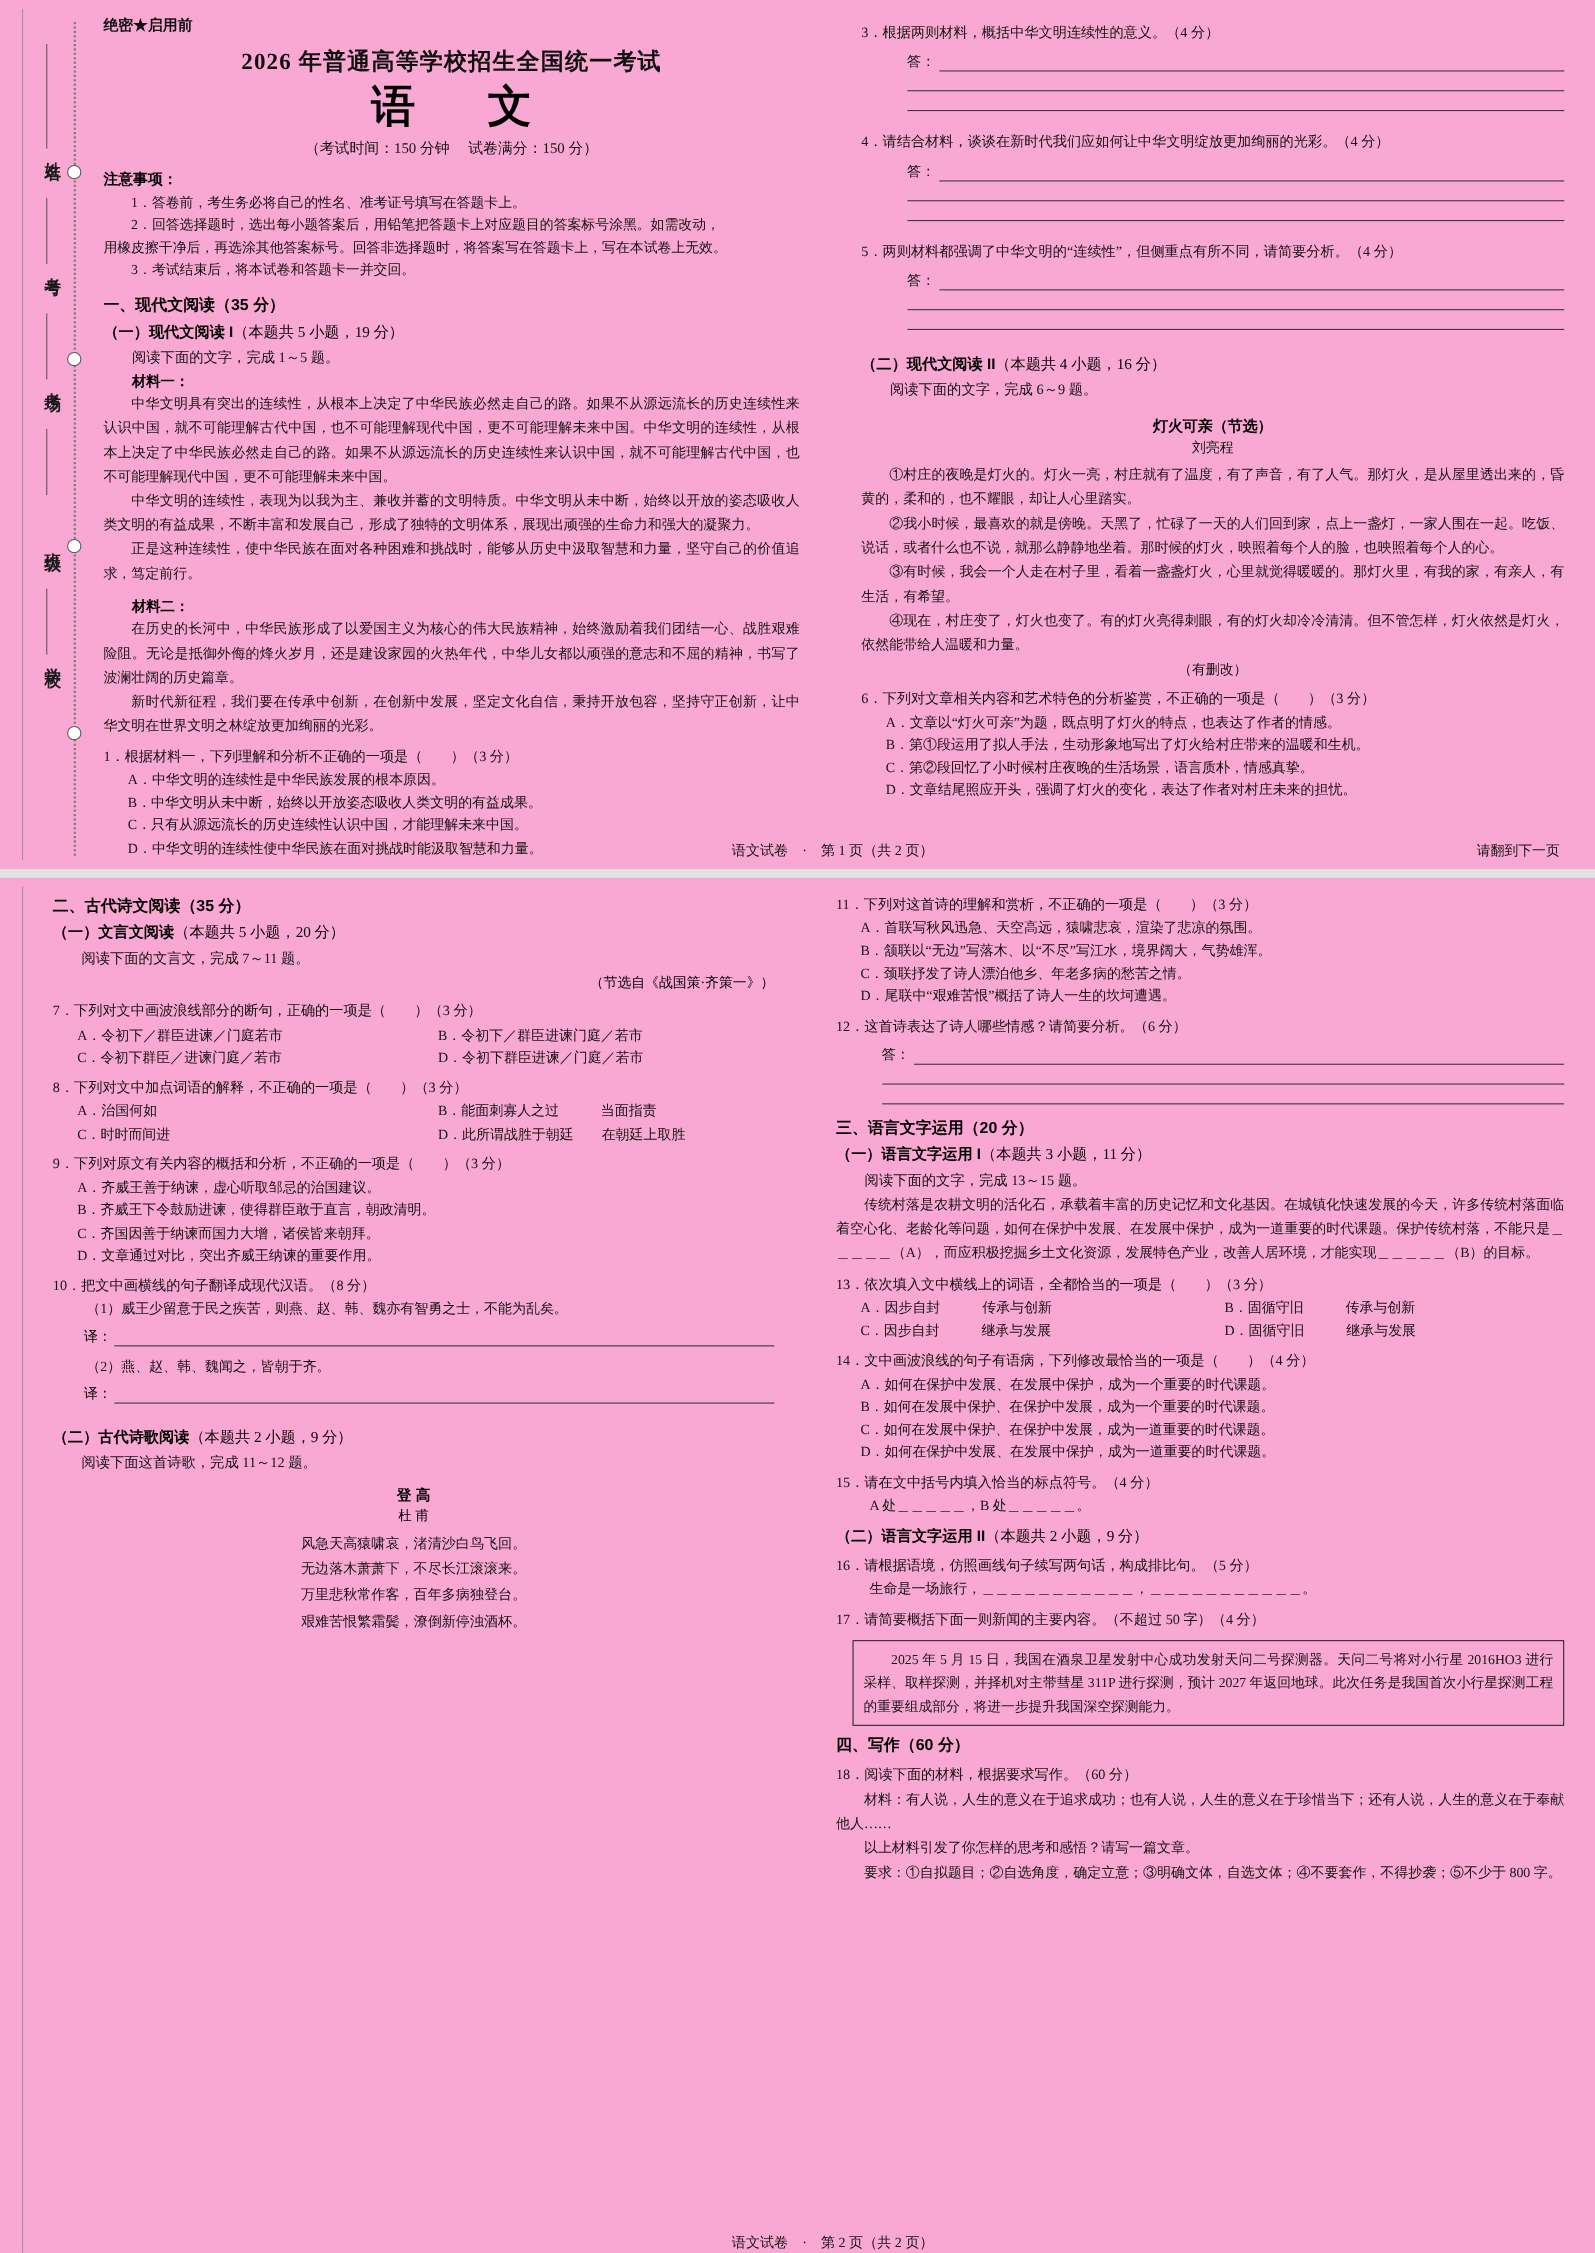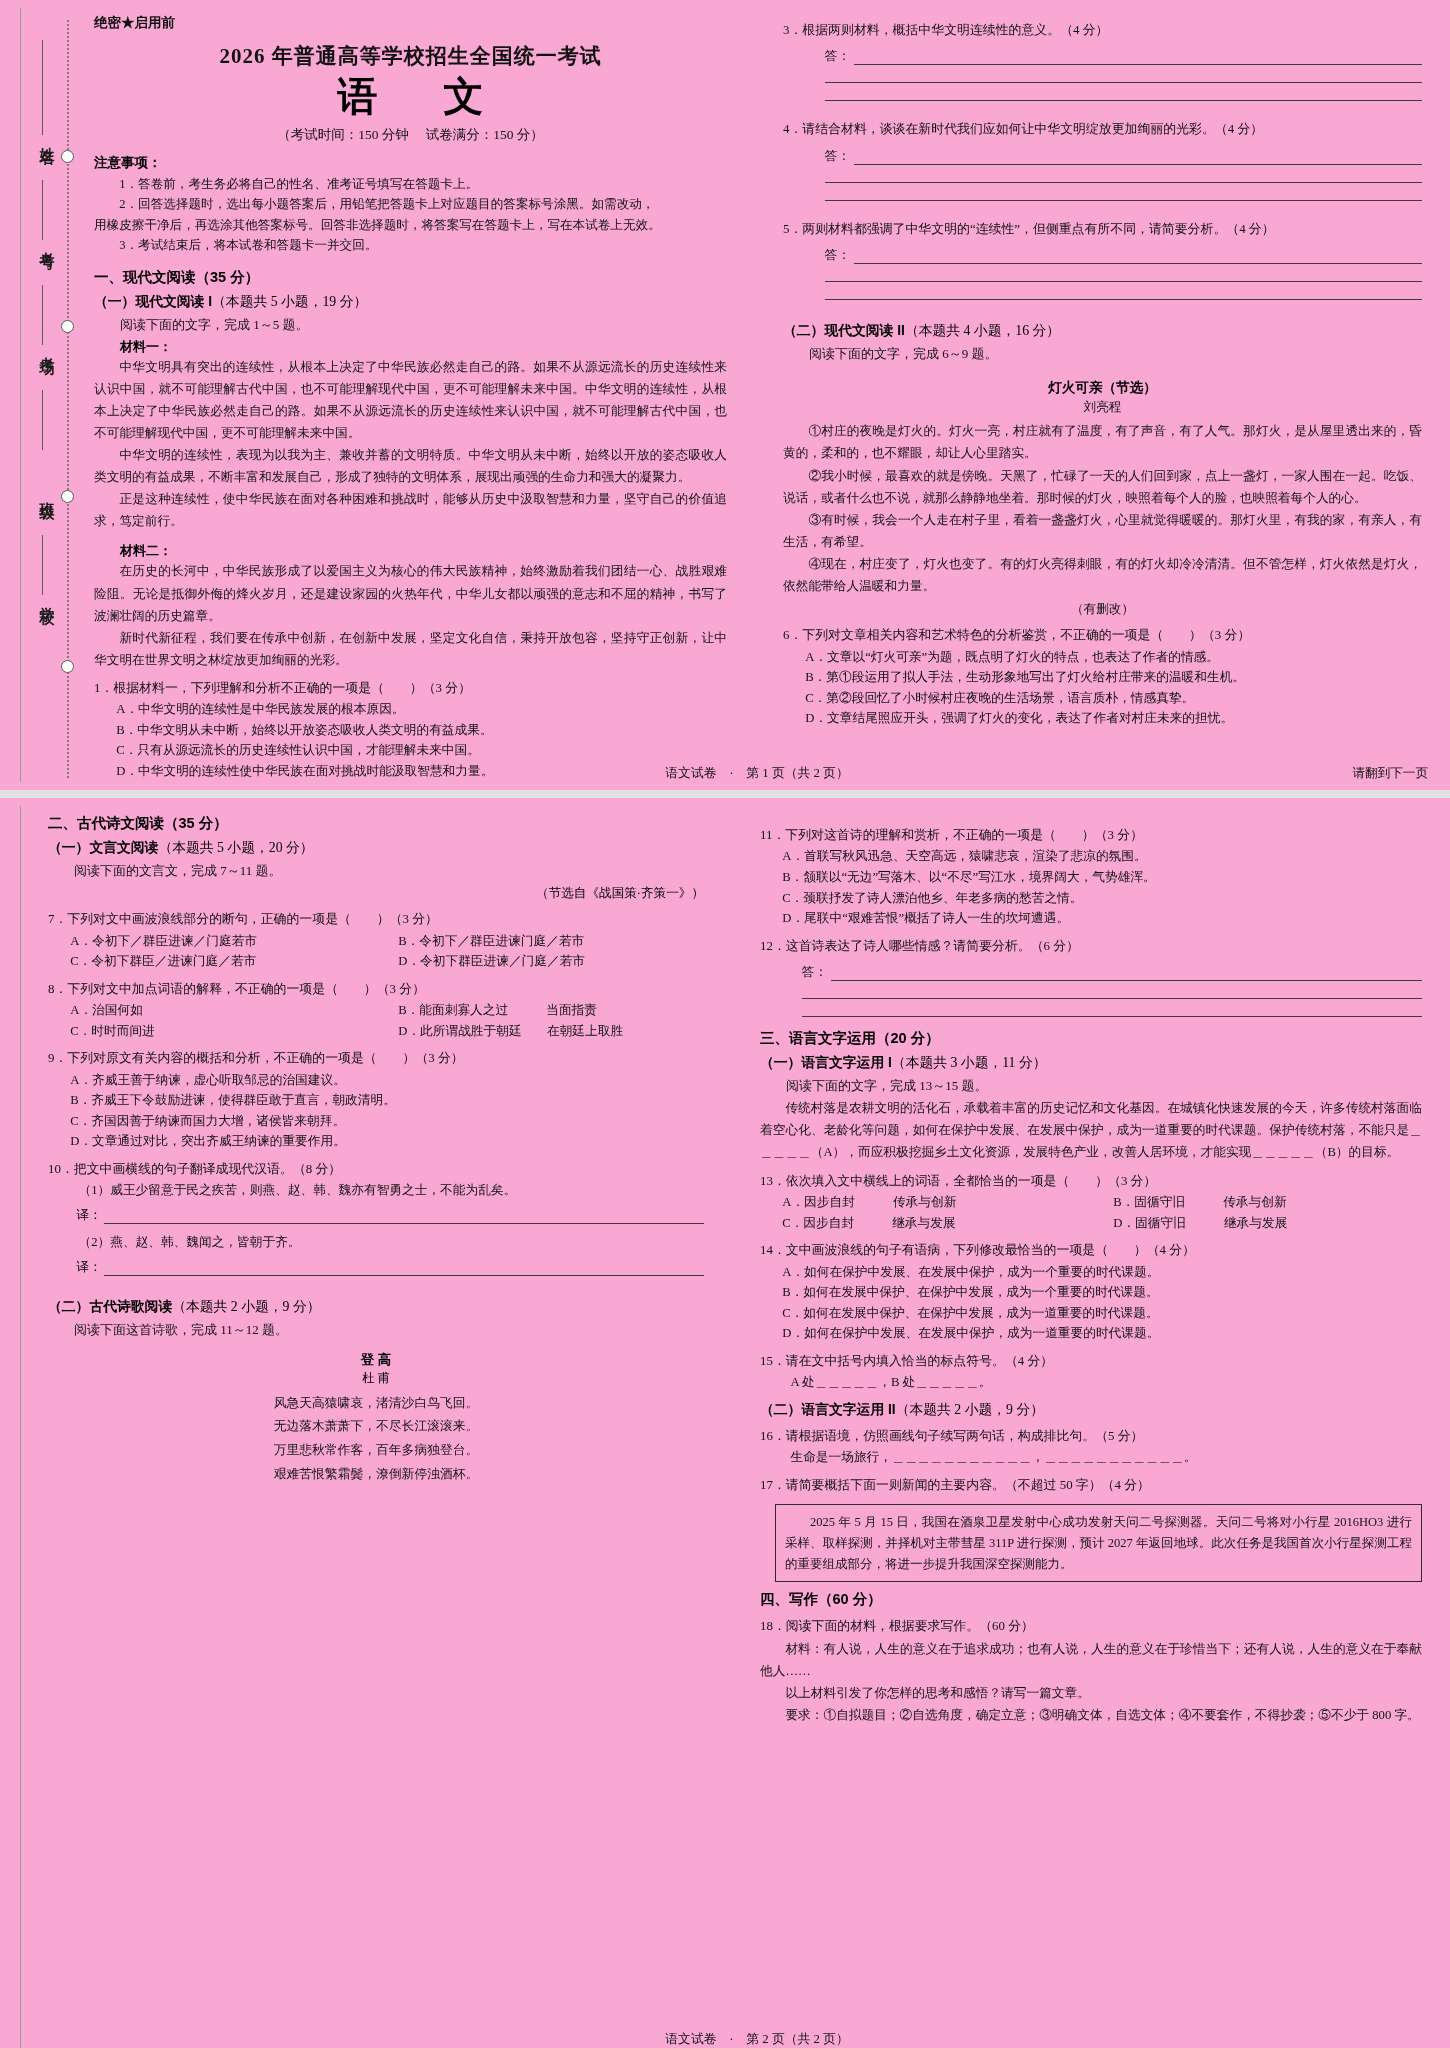--- a/index.html
+++ b/index.html
@@ -264,21 +264,21 @@
   .footer {
     position: absolute;
     left: 86px; right: 22px;
     bottom: 8px;
     text-align: center;
     font-size: 12.8px;
     color: #111;
   }
   .footer .turn {
     position: absolute;
-    right: 0; bottom: 0;
+    right: 10px; bottom: 0;
     font-size: 12.6px;
   }
 </style>
 </head>
 <body>
 
 <div class="page p1">
 
   <div class="seal-strip">
     <div class="seal-rule"></div>
@@ -445,21 +445,21 @@
 
       <div class="poem-title">登 高</div>
       <div class="poem-author">杜 甫</div>
       <div class="poem-line">风急天高猿啸哀，渚清沙白鸟飞回。</div>
       <div class="poem-line">无边落木萧萧下，不尽长江滚滚来。</div>
       <div class="poem-line">万里悲秋常作客，百年多病独登台。</div>
       <div class="poem-line">艰难苦恨繁霜鬓，潦倒新停浊酒杯。</div>
     </div>
 
     <div class="col right">
-      <div class="q" style="margin-top:13px;">11．下列对这首诗的理解和赏析，不正确的一项是（　　）（3 分）</div>
+      <div class="q" style="margin-top:0;">11．下列对这首诗的理解和赏析，不正确的一项是（　　）（3 分）</div>
       <div class="opt">A．首联写秋风迅急、天空高远，猿啸悲哀，渲染了悲凉的氛围。</div>
       <div class="opt">B．颔联以“无边”写落木、以“不尽”写江水，境界阔大，气势雄浑。</div>
       <div class="opt">C．颈联抒发了诗人漂泊他乡、年老多病的愁苦之情。</div>
       <div class="opt">D．尾联中“艰难苦恨”概括了诗人一生的坎坷遭遇。</div>
 
       <div class="q">12．这首诗表达了诗人哪些情感？请简要分析。（6 分）</div>
       <div class="ans-row">
         <span class="ans-label">答：</span>
         <span class="ans-line"></span>
       </div>

